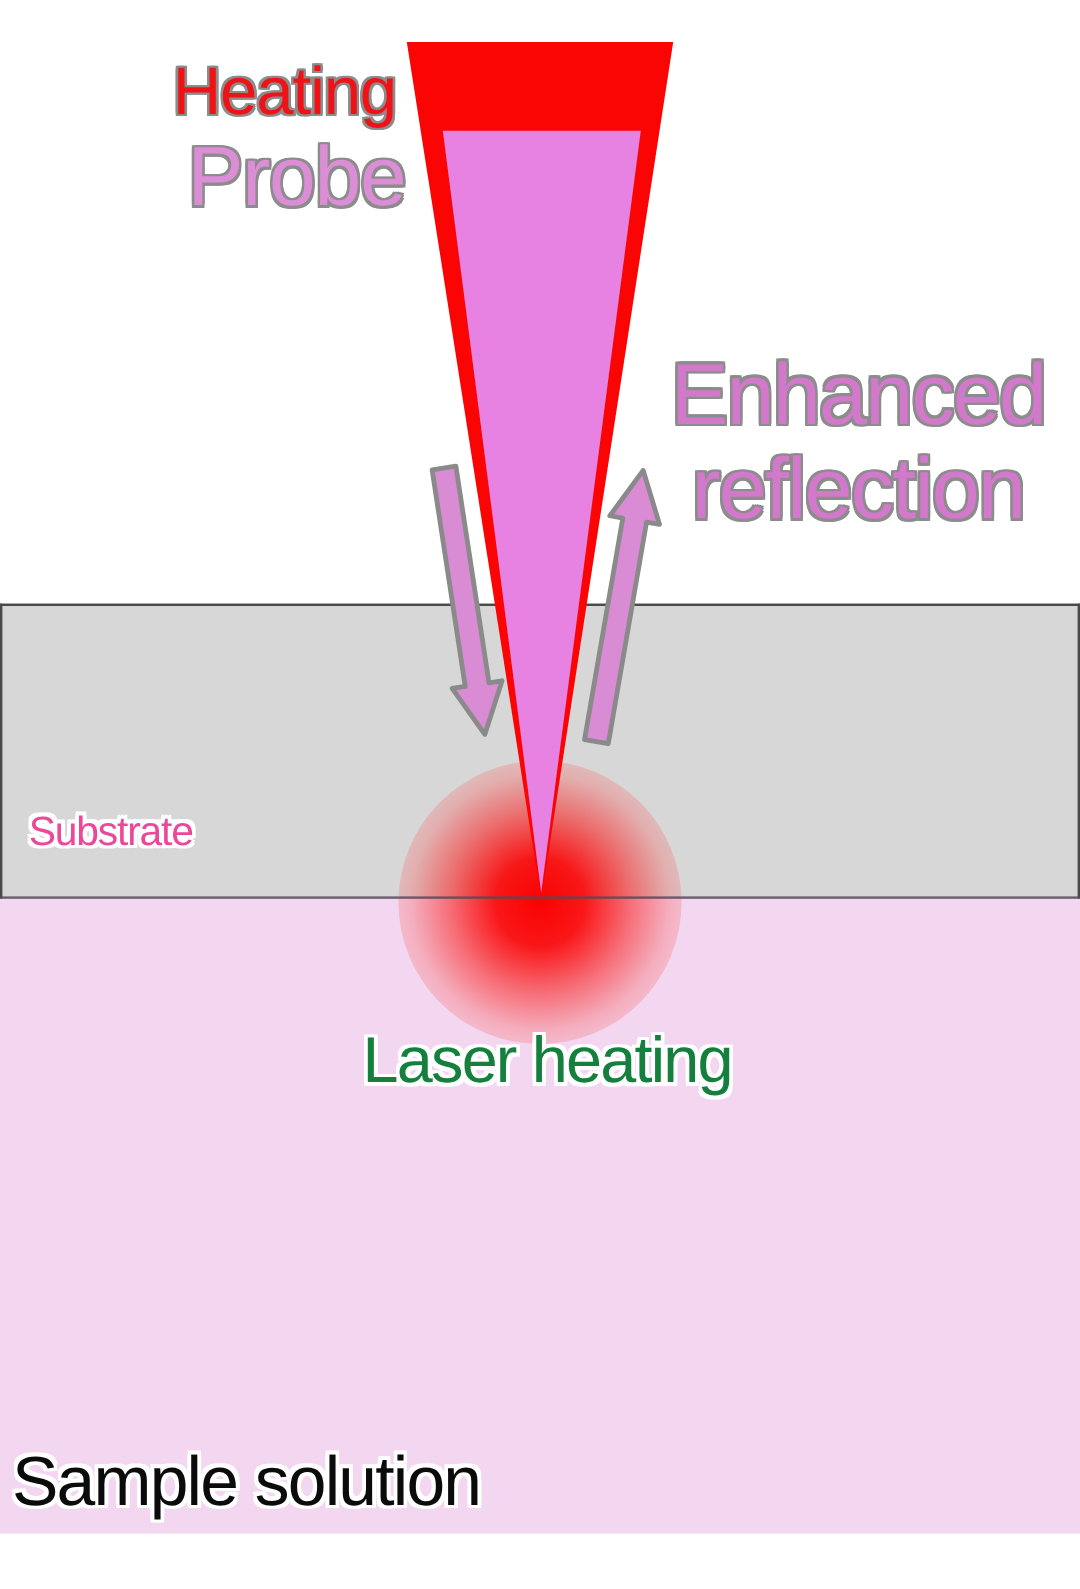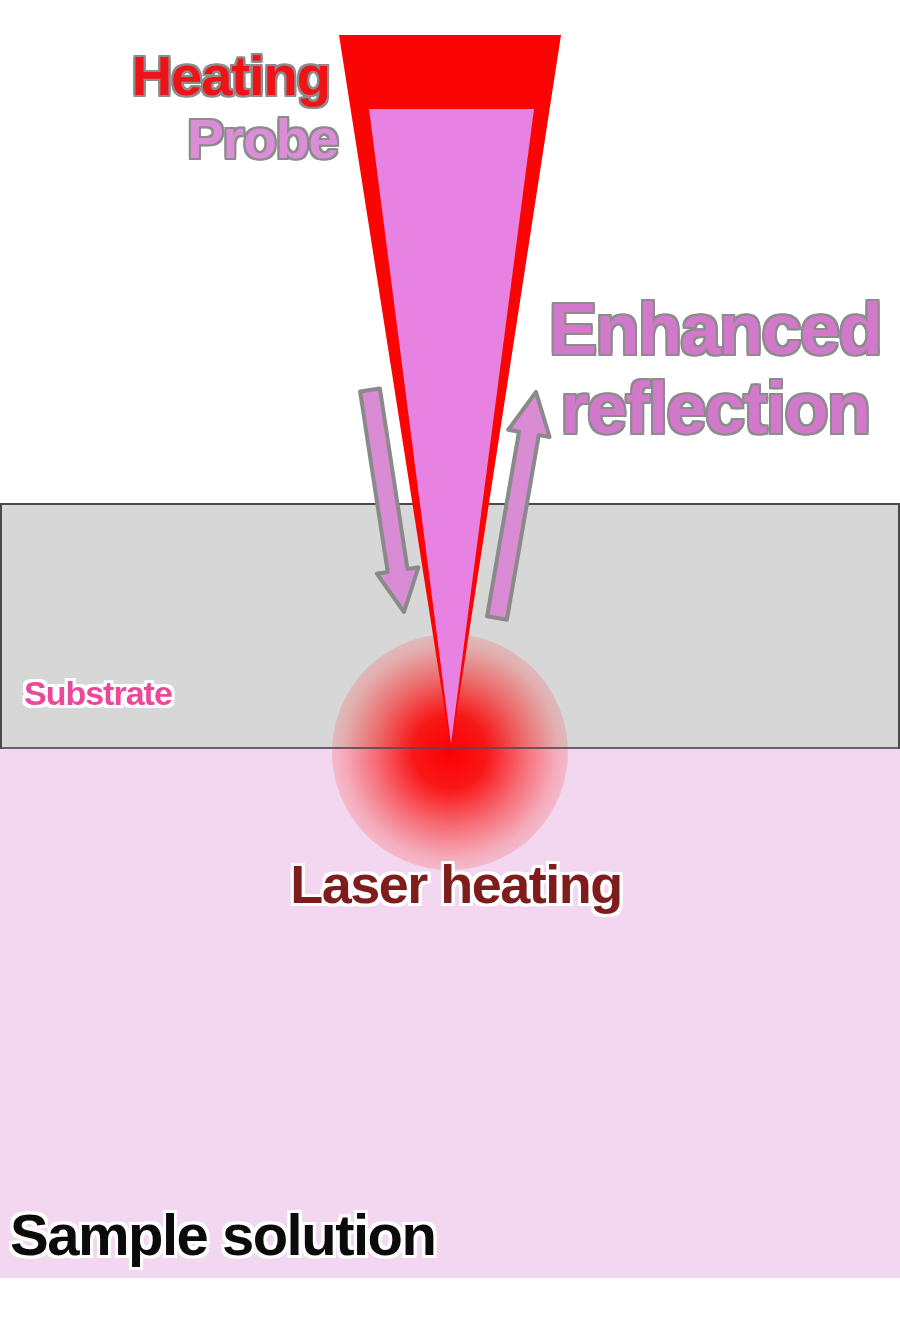--- a/index.html
+++ b/index.html
@@ -51,21 +51,21 @@
   }
   .shape-svg {
     position: absolute;
     left: 0; top: 0;
     width: 900px; height: 1324px;
     z-index: 4;
   }
   
   .label {
     position: absolute;
-    font-weight: bold;
+    font-weight: normal;
     white-space: nowrap;
     z-index: 6;
     line-height: 1.0;
   }
   .outline-gray {
     text-shadow:
       -2px -2px 0 #8c8c8c, 2px -2px 0 #8c8c8c,
       -2px  2px 0 #8c8c8c, 2px  2px 0 #8c8c8c,
       -2px  0   0 #8c8c8c, 2px  0   0 #8c8c8c,
        0   -2px 0 #8c8c8c, 0    2px 0 #8c8c8c;
@@ -79,38 +79,38 @@
       -2px -2px 0 #ffffff, 2px -2px 0 #ffffff,
       -2px  2px 0 #ffffff, 2px  2px 0 #ffffff;
   }
   .heating-label {
     top: 48px; right: 570px;
     font-size: 56px; letter-spacing: -1px;
     color: #ef1317; text-align: right;
   }
   .probe-label {
     top: 112px; right: 562px;
-    font-size: 55px; letter-spacing: -1px;
+    font-size: 70px; letter-spacing: -1px;
     color: #db8dd6; text-align: right;
   }
   .enhanced-label {
     top: 290px; left: 545px; width: 340px;
     font-size: 72px; letter-spacing: -1.5px;
     line-height: 1.1;
     color: #d279cc; text-align: center;
   }
   .substrate-label {
     top: 676px; left: 24px;
     font-size: 34px; letter-spacing: -1px;
     color: #ec4899;
   }
   .laser-heating-label {
     top: 857px; left: 256px; width: 400px;
     font-size: 54px; letter-spacing: -1.5px;
-    color: #7f1d1d; text-align: center;
+    color: #15803d; text-align: center;
   }
   .sample-solution-label {
     top: 1206px; left: 10px;
     font-size: 58px; letter-spacing: -1.5px;
     color: #0b0b0b;
   }
 </style>
 </head>
 <body>
 

